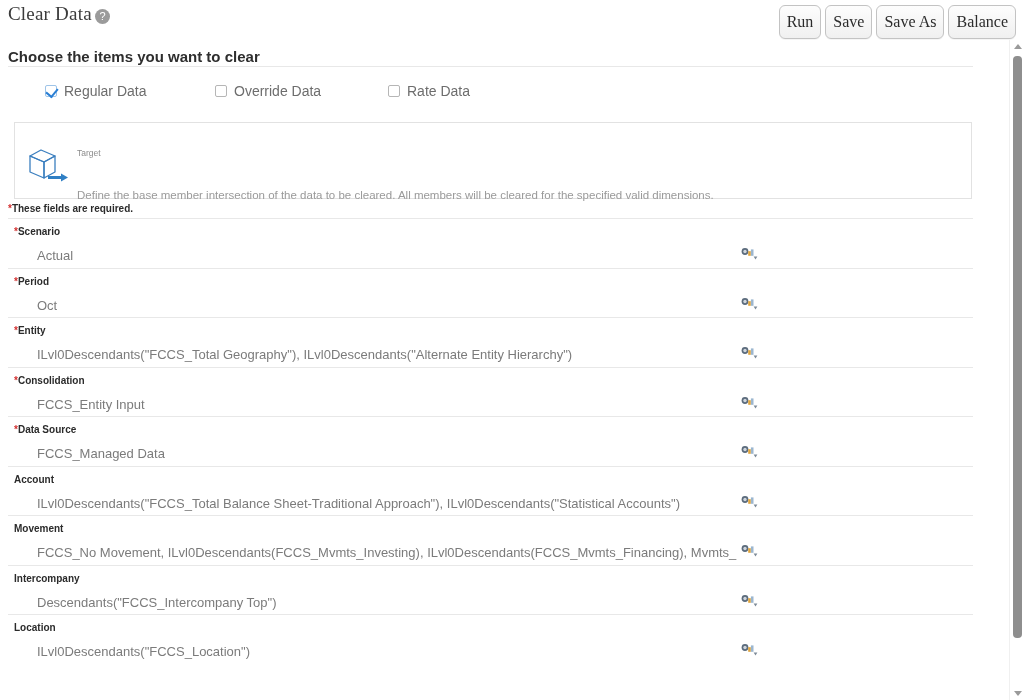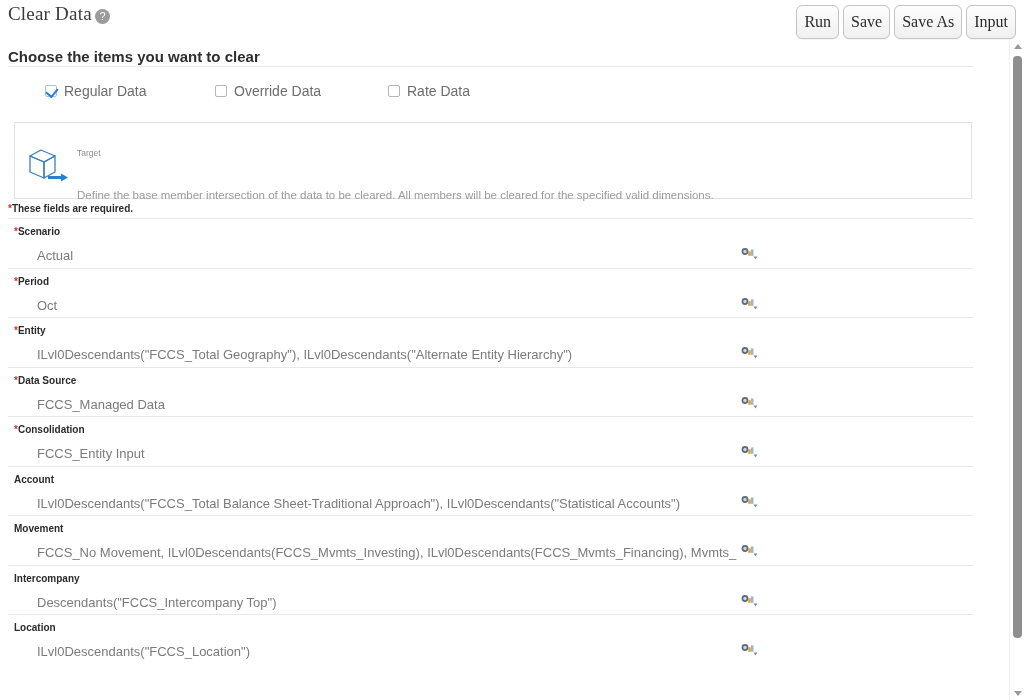--- a/index.html
+++ b/index.html
@@ -151,21 +151,21 @@
 
 <div id="app">
 
   <div class="header">
     <div class="page-title">Clear Data</div>
     <div class="help-icon">?</div>
     <div class="btn-group">
       <div class="btn">Run</div>
       <div class="btn">Save</div>
       <div class="btn">Save As</div>
-      <div class="btn">Input</div>
+      <div class="btn">Balance</div>
     </div>
   </div>
 
   <div class="subtitle">Choose the items you want to clear</div>
   <div class="hrule-top"></div>
 
   <div class="cb-row">
     <div class="cb-item">
       <span class="cb-box checked"></span>
       <span class="cb-label">Regular Data</span>
@@ -233,34 +233,34 @@
         <span class="f-selector"><svg width="17" height="13" viewBox="0 0 17 13" xmlns="http://www.w3.org/2000/svg">
             <circle cx="4" cy="4.5" r="3.4" fill="#5b6b7c"></circle>
             <circle cx="4" cy="4.5" r="1.7" fill="#cfd6dd"></circle>
             <rect x="7.2" y="4.2" width="2.6" height="4.6" fill="#e0a43a"></rect>
             <rect x="9.9" y="2.4" width="2.6" height="6.4" fill="#9bb6cf"></rect>
             <path d="M12.6 9.6 L16.4 9.6 L14.5 12.4 Z" fill="#7d8b99"></path>
           </svg></span>
       </div>
       <div class="f-row">
         <div class="divider"></div>
+        <div class="f-label"><span class="ast">*</span><span>Consolidation</span></div>
+        <div class="f-value">FCCS_Entity Input</div>
+        <span class="f-selector"><svg width="17" height="13" viewBox="0 0 17 13" xmlns="http://www.w3.org/2000/svg">
+            <circle cx="4" cy="4.5" r="3.4" fill="#5b6b7c"></circle>
+            <circle cx="4" cy="4.5" r="1.7" fill="#cfd6dd"></circle>
+            <rect x="7.2" y="4.2" width="2.6" height="4.6" fill="#e0a43a"></rect>
+            <rect x="9.9" y="2.4" width="2.6" height="6.4" fill="#9bb6cf"></rect>
+            <path d="M12.6 9.6 L16.4 9.6 L14.5 12.4 Z" fill="#7d8b99"></path>
+          </svg></span>
+      </div>
+      <div class="f-row">
+        <div class="divider"></div>
         <div class="f-label"><span class="ast">*</span><span>Data Source</span></div>
         <div class="f-value">FCCS_Managed Data</div>
-        <span class="f-selector"><svg width="17" height="13" viewBox="0 0 17 13" xmlns="http://www.w3.org/2000/svg">
-            <circle cx="4" cy="4.5" r="3.4" fill="#5b6b7c"></circle>
-            <circle cx="4" cy="4.5" r="1.7" fill="#cfd6dd"></circle>
-            <rect x="7.2" y="4.2" width="2.6" height="4.6" fill="#e0a43a"></rect>
-            <rect x="9.9" y="2.4" width="2.6" height="6.4" fill="#9bb6cf"></rect>
-            <path d="M12.6 9.6 L16.4 9.6 L14.5 12.4 Z" fill="#7d8b99"></path>
-          </svg></span>
-      </div>
-      <div class="f-row">
-        <div class="divider"></div>
-        <div class="f-label"><span class="ast">*</span><span>Consolidation</span></div>
-        <div class="f-value">FCCS_Entity Input</div>
         <span class="f-selector"><svg width="17" height="13" viewBox="0 0 17 13" xmlns="http://www.w3.org/2000/svg">
             <circle cx="4" cy="4.5" r="3.4" fill="#5b6b7c"></circle>
             <circle cx="4" cy="4.5" r="1.7" fill="#cfd6dd"></circle>
             <rect x="7.2" y="4.2" width="2.6" height="4.6" fill="#e0a43a"></rect>
             <rect x="9.9" y="2.4" width="2.6" height="6.4" fill="#9bb6cf"></rect>
             <path d="M12.6 9.6 L16.4 9.6 L14.5 12.4 Z" fill="#7d8b99"></path>
           </svg></span>
       </div>
       <div class="f-row">
         <div class="divider"></div>

